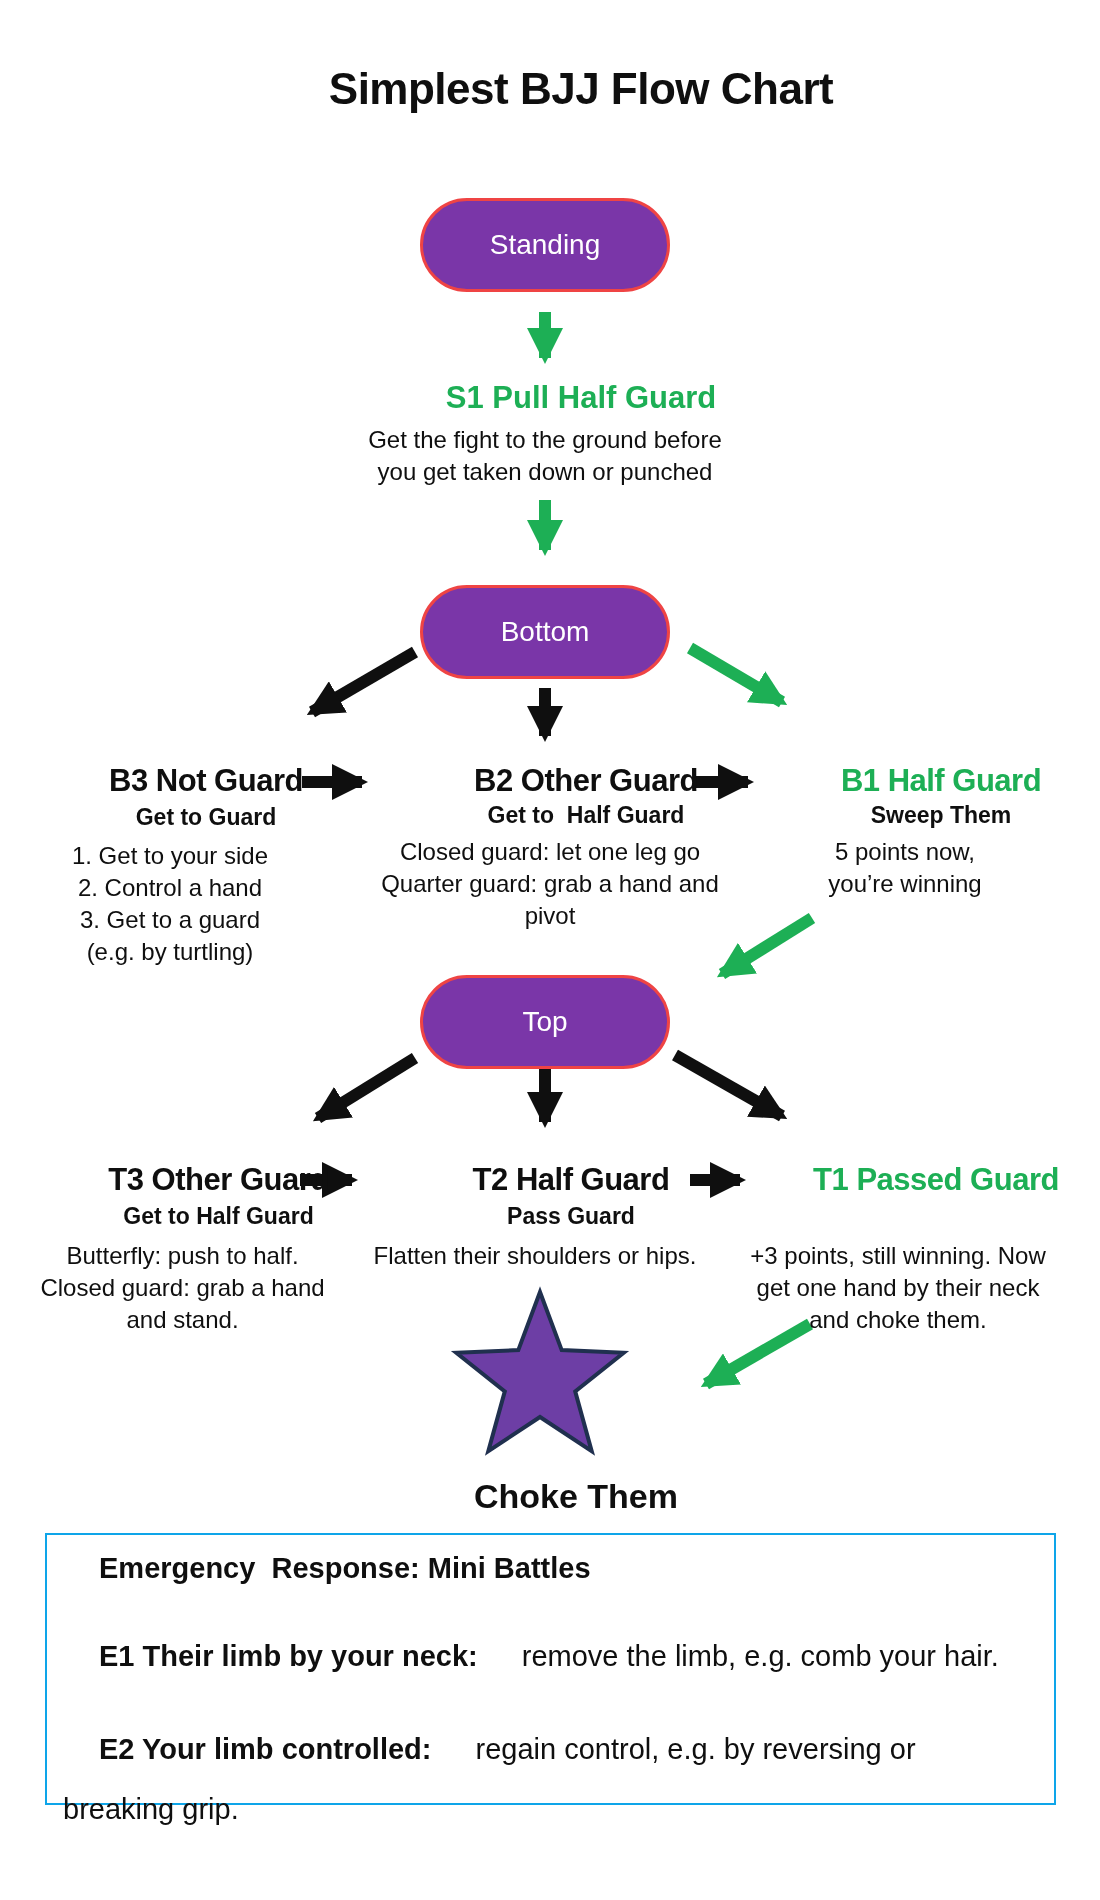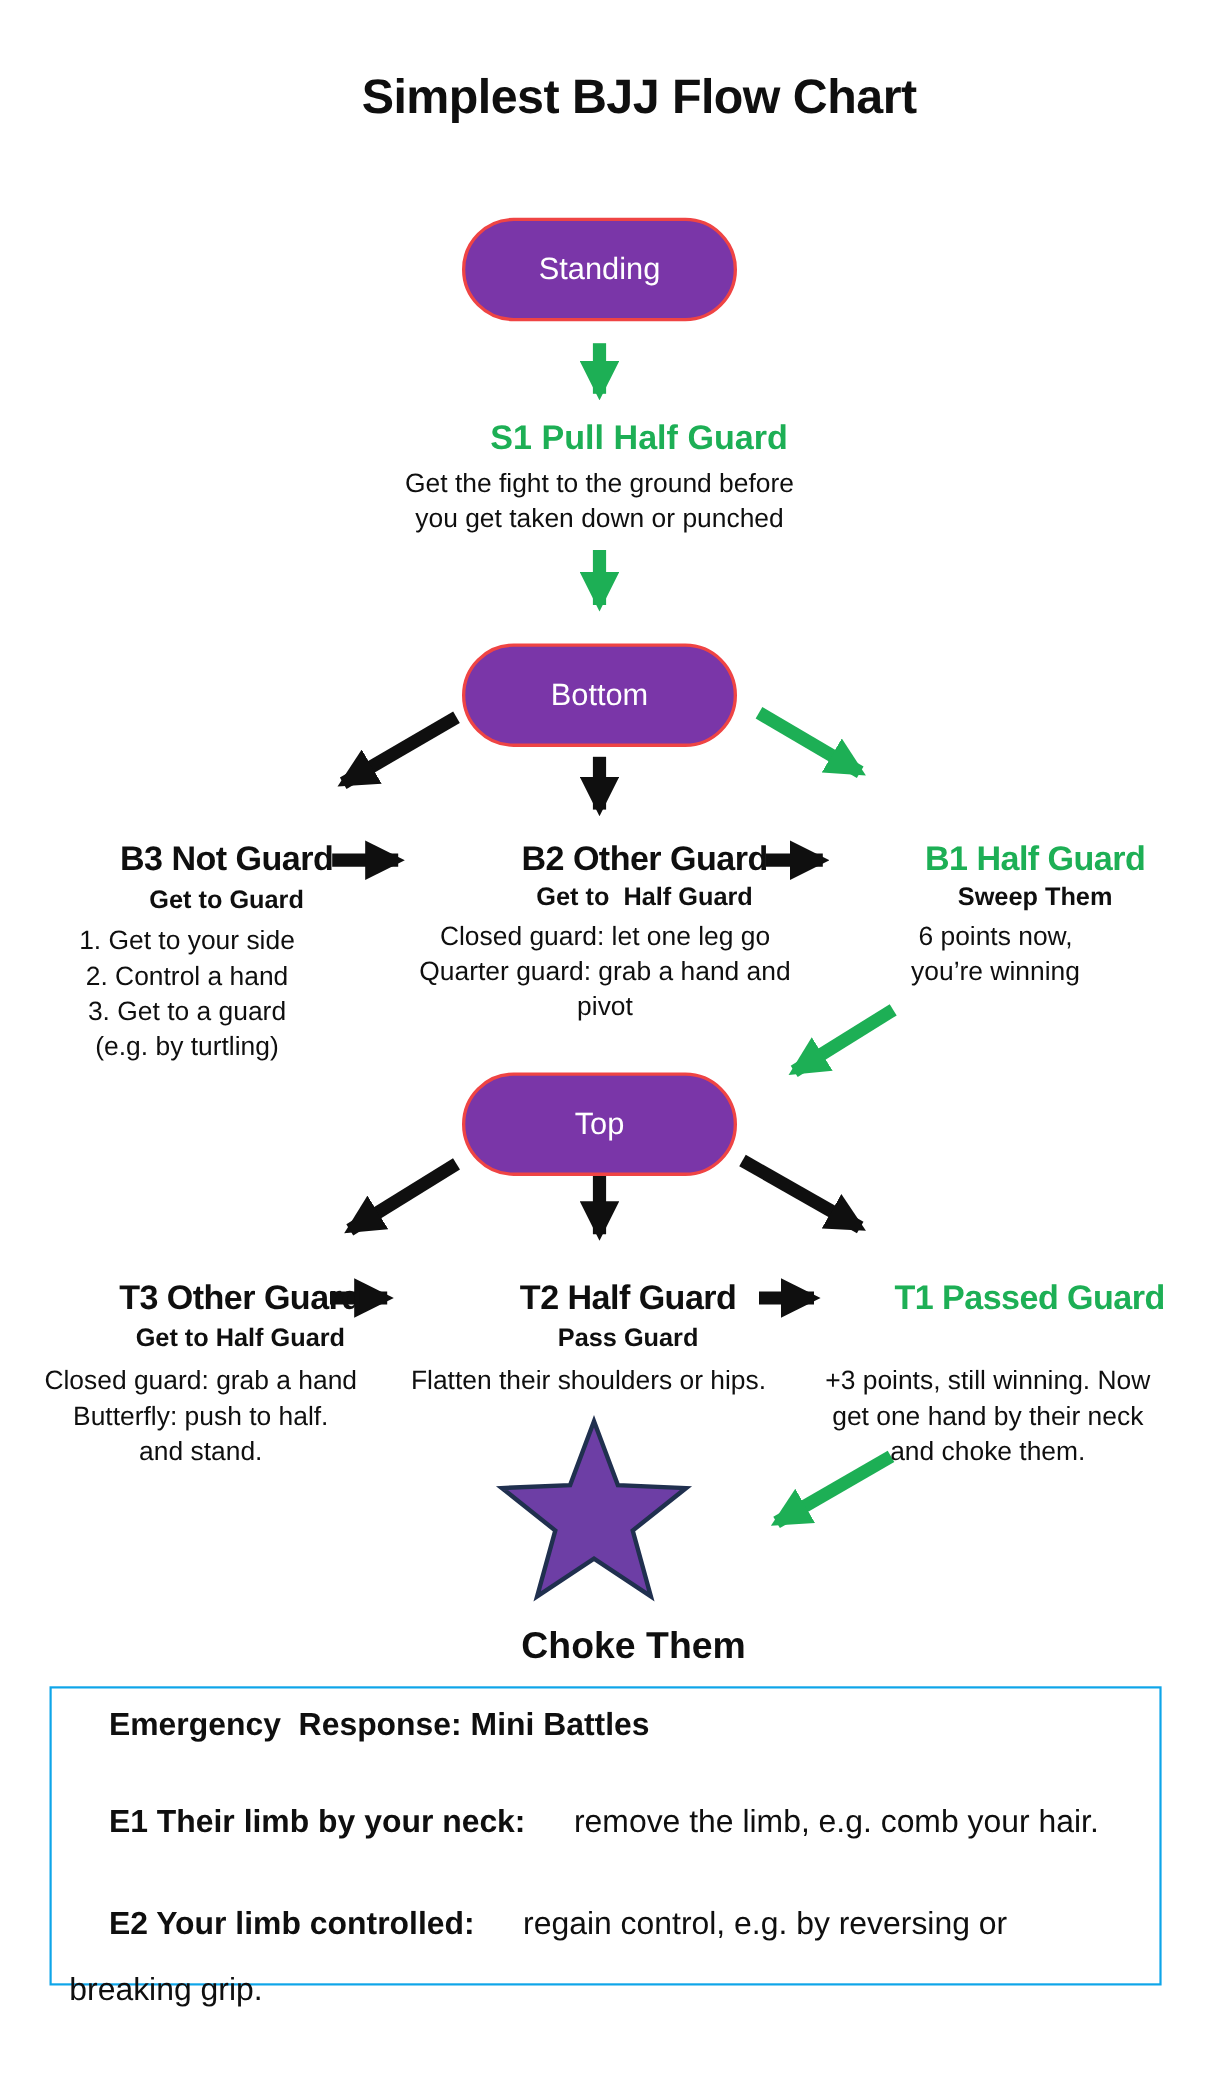--- a/index.html
+++ b/index.html
@@ -125,29 +125,29 @@
   <div class="abs ctr sub-bold b2-sub prewrap">Get to  Half Guard</div>
   <div class="abs ctr sub-text b2-list">
     <div>Closed guard: let one leg go</div>
     <div>Quarter guard: grab a hand and</div>
     <div>pivot</div>
   </div>
 
   <div class="abs ctr row-heading green-head b1-heading prewrap">B1 Half Guard</div>
   <div class="abs ctr sub-bold b1-sub prewrap">Sweep Them</div>
   <div class="abs ctr sub-text b1-list">
-    <div>6 points now,</div>
+    <div>5 points now,</div>
     <div>you’re winning</div>
   </div>
 
   <div class="abs ctr row-heading t3-heading prewrap">T3 Other Guard</div>
   <div class="abs ctr sub-bold t3-sub prewrap">Get to Half Guard</div>
   <div class="abs ctr sub-text t3-list">
+    <div>Butterfly: push to half.</div>
     <div>Closed guard: grab a hand</div>
-    <div>Butterfly: push to half.</div>
     <div>and stand.</div>
   </div>
 
   <div class="abs ctr row-heading t2-heading prewrap">T2 Half Guard</div>
   <div class="abs ctr sub-bold t2-sub prewrap">Pass Guard</div>
   <div class="abs ctr sub-text t2-list">
     <div>Flatten their shoulders or hips.</div>
   </div>
 
   <div class="abs ctr row-heading green-head t1-heading prewrap">T1 Passed Guard</div>

